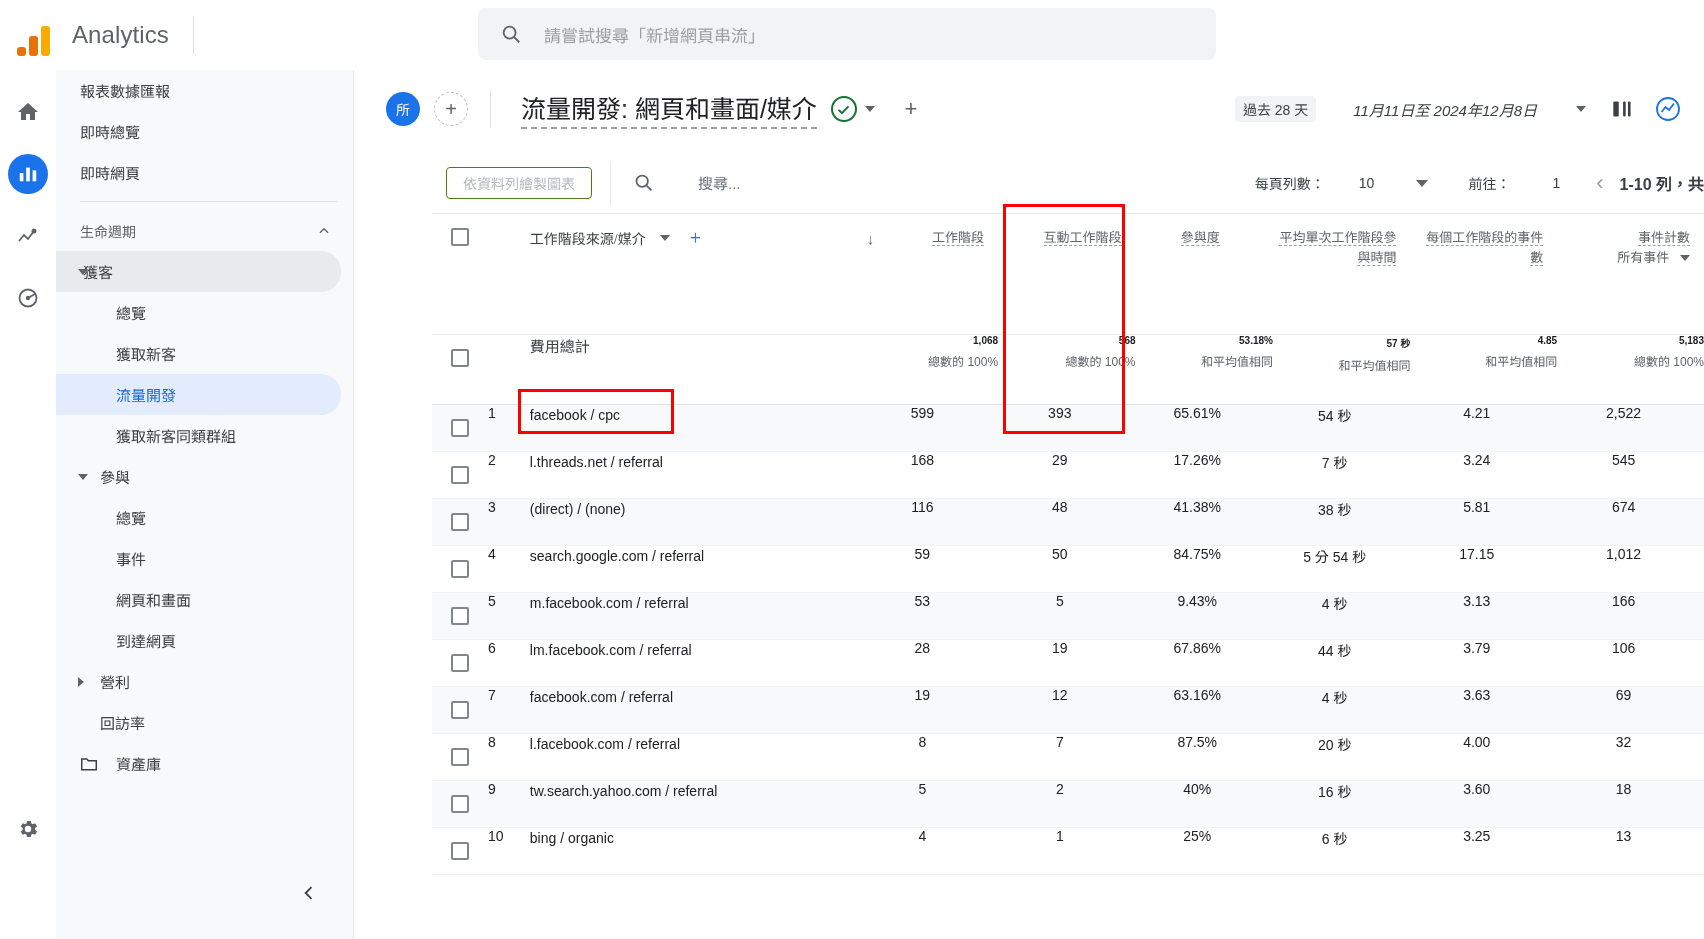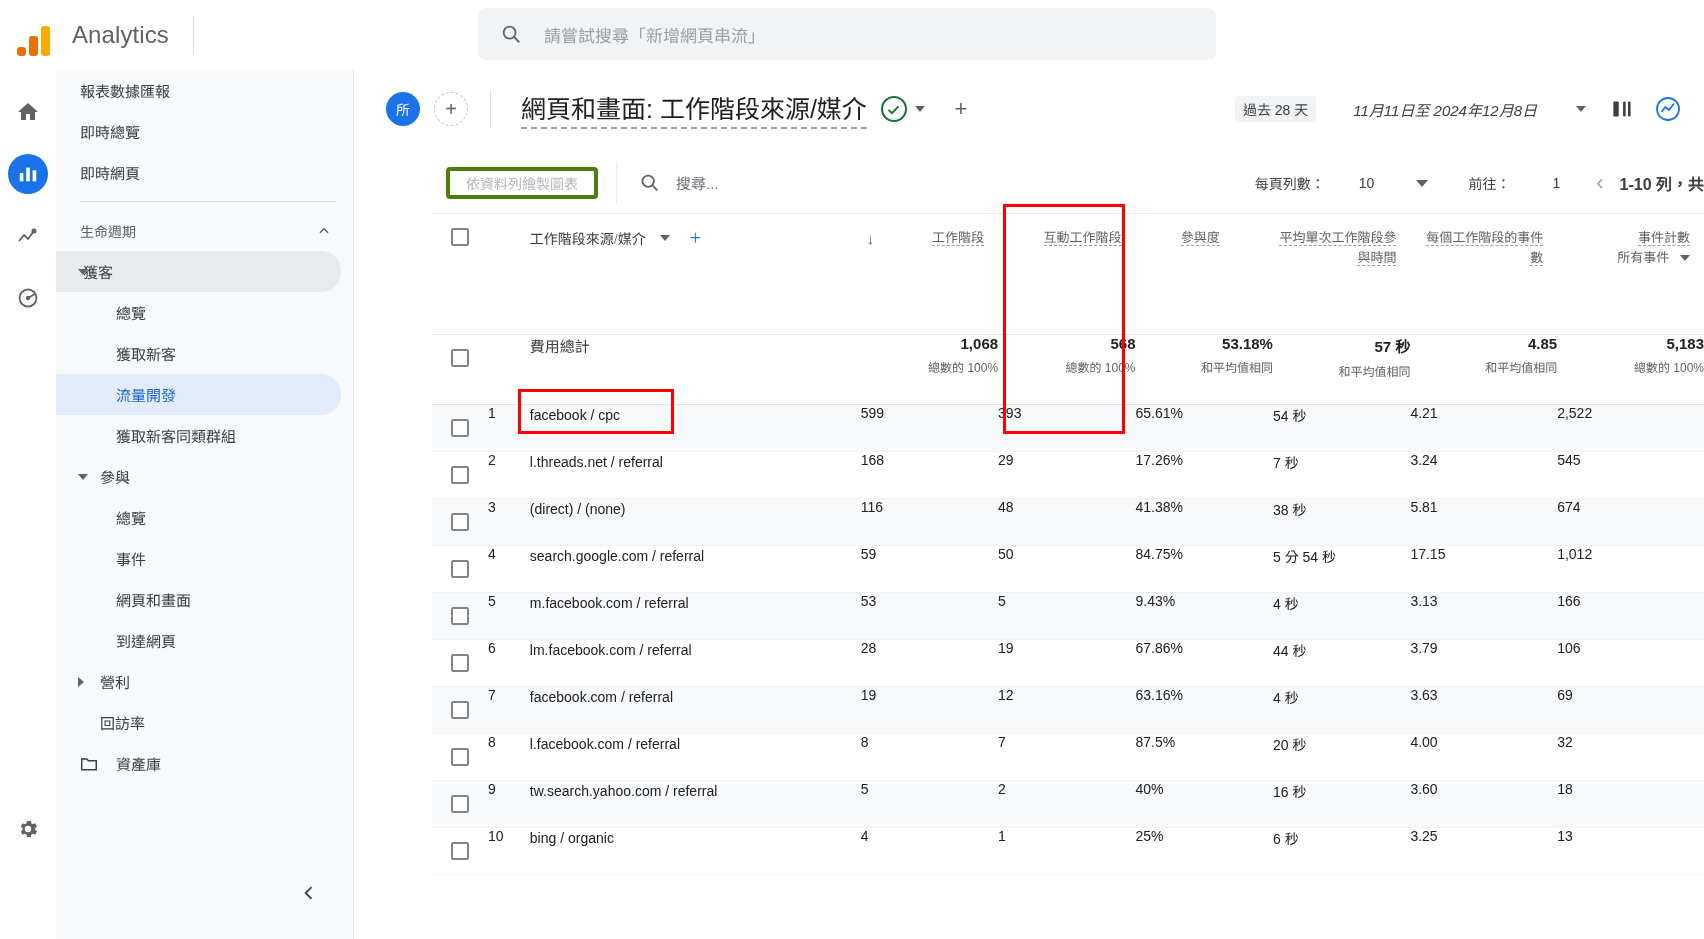--- a/index.html
+++ b/index.html
@@ -134,26 +134,26 @@
   
   .card {
     position: absolute; left: 78px; top: 82px; width: 1272px; bottom: 0;
     background: #fff;
   }
   .tbl-toolbar {
     height: 62px; display: flex; align-items: center;
     border-bottom: 1px solid #e8eaed; position: relative;
   }
   .chart-btn {
-    margin-left: 14px; height: 32px; padding: 0 16px; border: 4px solid #4d7c0f;
+    margin-left: 14px; height: 32px; padding: 0 16px; border: 1px solid #4d7c0f;
     border-radius: 4px; color: #b4b8bc; font-size: 14px;
     display: flex; align-items: center; cursor: default; background: #fff;
   }
   .tb-div { margin-left: 18px; width: 1px; height: 42px; background: #e8eaed; }
-  .tb-search { margin-left: 22px; display: flex; align-items: center; cursor: text; }
+  .tb-search { margin-left: 22px; display: flex; align-items: center; cursor: text; gap: 28px; }
   .tb-search .ph { margin-left: 16px; font-size: 15px; color: #6b7075; }
   .pager { position: absolute; right: 0; top: 0; height: 62px; display: flex; align-items: center; font-size: 14px; color: #3c4043; }
   .pg-label { color: #3c4043; }
   .pg-val { margin-left: 34px; }
   .pg-caret {
     margin-left: 42px; width: 0; height: 0;
     border-left: 6px solid transparent; border-right: 6px solid transparent;
     border-top: 7px solid #5f6368; cursor: pointer;
   }
   .pg-goto { margin-left: 40px; }
@@ -196,28 +196,28 @@
   }
   .evt-caret {
     display: inline-block; margin-left: 7px; width: 0; height: 0; vertical-align: middle;
     border-left: 5px solid transparent; border-right: 5px solid transparent;
     border-top: 6px solid #5f6368;
   }
 
   .tot-row td { height: 70px; border-bottom: 1px solid #e0e2e5; }
   .tot-name { font-size: 15px; color: #3c4043; padding-top: 24px; }
   .tot-val { text-align: right; padding: 18px 14px 0 6px; }
-  .tot-val b { font-size: 15px; color: #202124; display: block; }
+  .tot-val b { font-size: 10px; color: #202124; display: block; }
   .tot-val i { font-size: 12px; color: #5f6368; font-style: normal; display: block; margin-top: 6px; }
 
   .drow td { height: 47px; border-bottom: 1px solid #f1f3f4; font-size: 14px; color: #202124; }
   .drow.alt td { background: #f8f9fa; }
   .drow .idx { text-align: left; color: #202124; font-size: 14px; }
   .drow .dim { font-size: 14px; line-height: 1.45; padding-right: 18px; }
-  .drow .num { text-align: left; padding-right: 14px; }
+  .drow .num { text-align: center; padding-right: 14px; }
 
   
   .redbox { position: absolute; border: 3px solid #ff0000; pointer-events: none; z-index: 40; }
   #box-eng { left: 1003px; top: 204px; width: 122px; height: 230px; }
   #box-fb  { left: 518px;  top: 389px; width: 156px; height: 45px;  }
 </style>
 </head>
 <body>
 
 <div id="app">
@@ -346,21 +346,21 @@
         </svg>
     </div>
   </div>
 
   <div class="main">
 
     <div class="rpt-header">
       <div class="chip-all">所</div>
       <div class="chip-add">+</div>
       <div class="hdr-div"></div>
-      <div class="rpt-title">網頁和畫面: 工作階段來源/媒介</div>
+      <div class="rpt-title">流量開發: 網頁和畫面/媒介</div>
       <div class="check-badge">
         <svg width="15" height="15" viewBox="0 0 24 24" fill="none" stroke="#137333" stroke-width="3">
             <path d="M4 12.5l5.5 5.5L20 7"></path>
           </svg>
       </div>
       <div class="badge-caret"></div>
       <div class="plus-round">+</div>
 
       <div class="date-zone">
         <span class="date-pill">過去 28 天</span>

